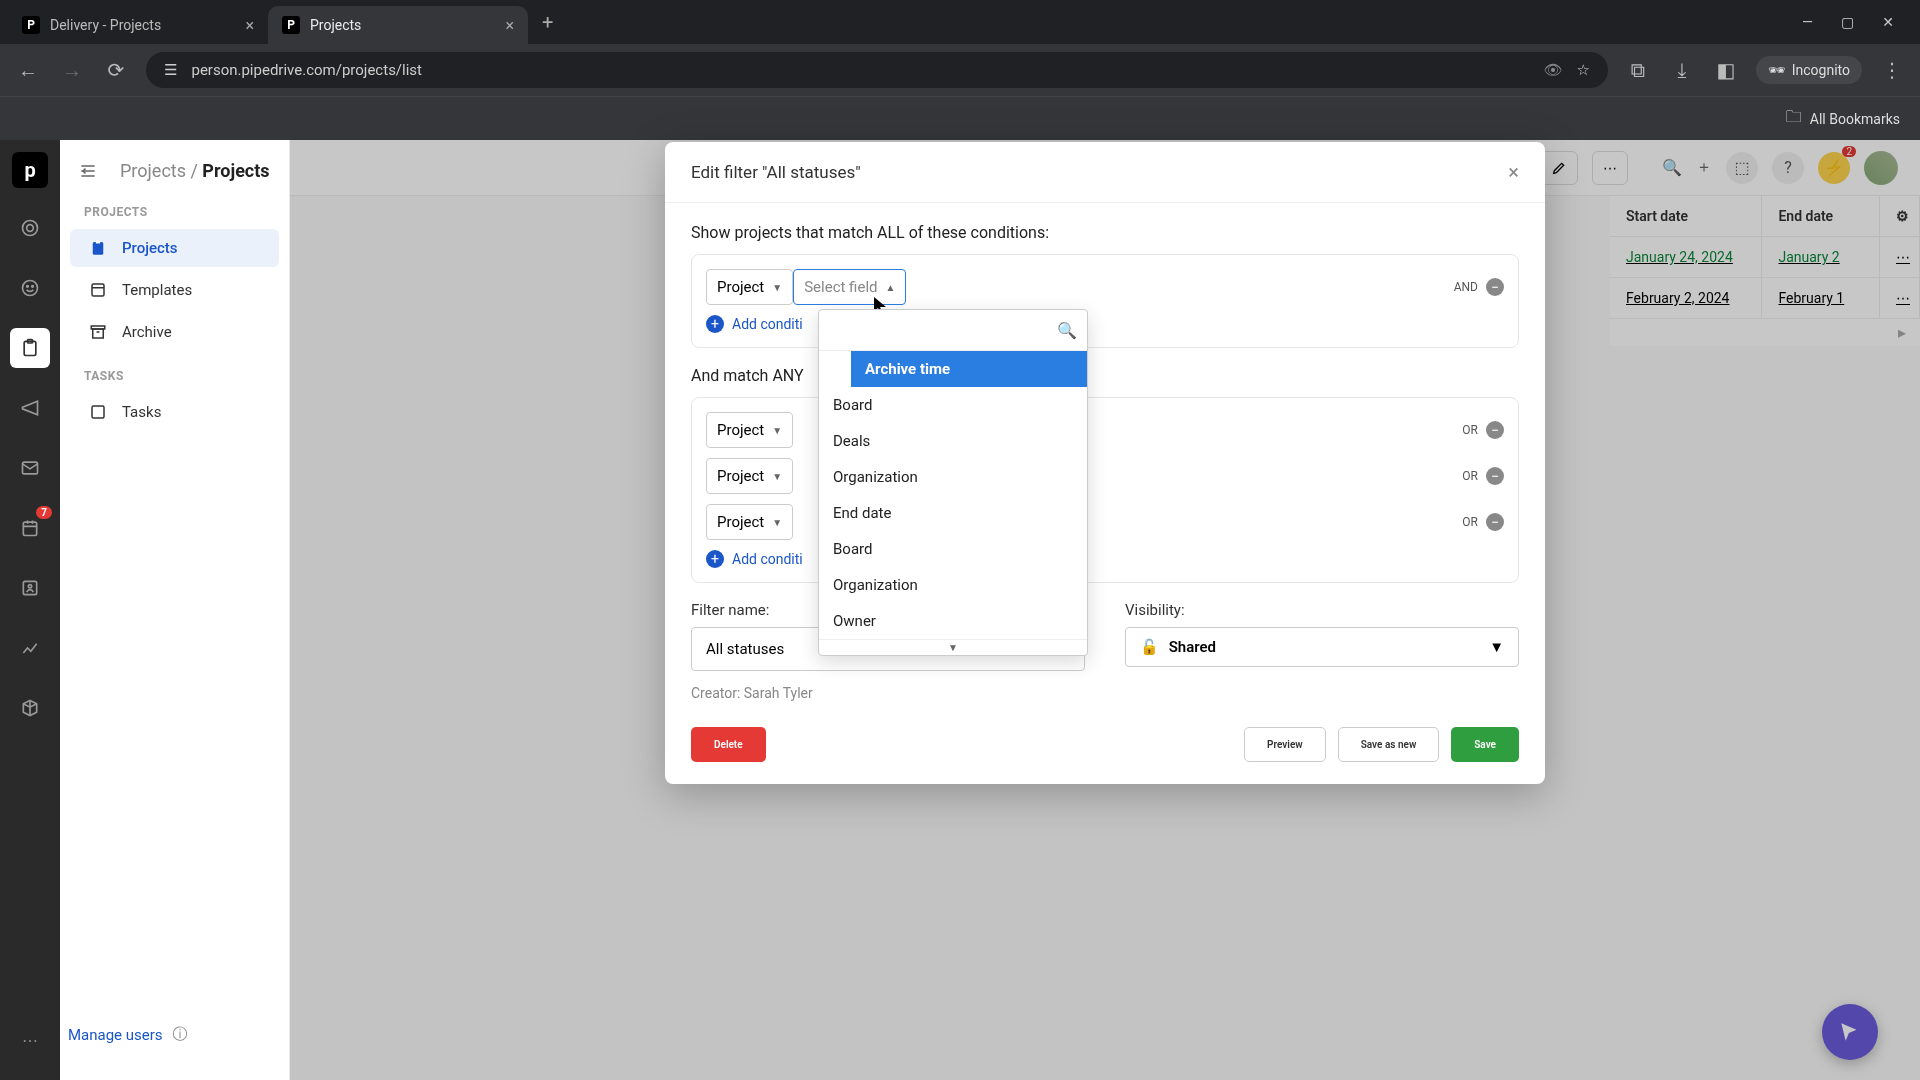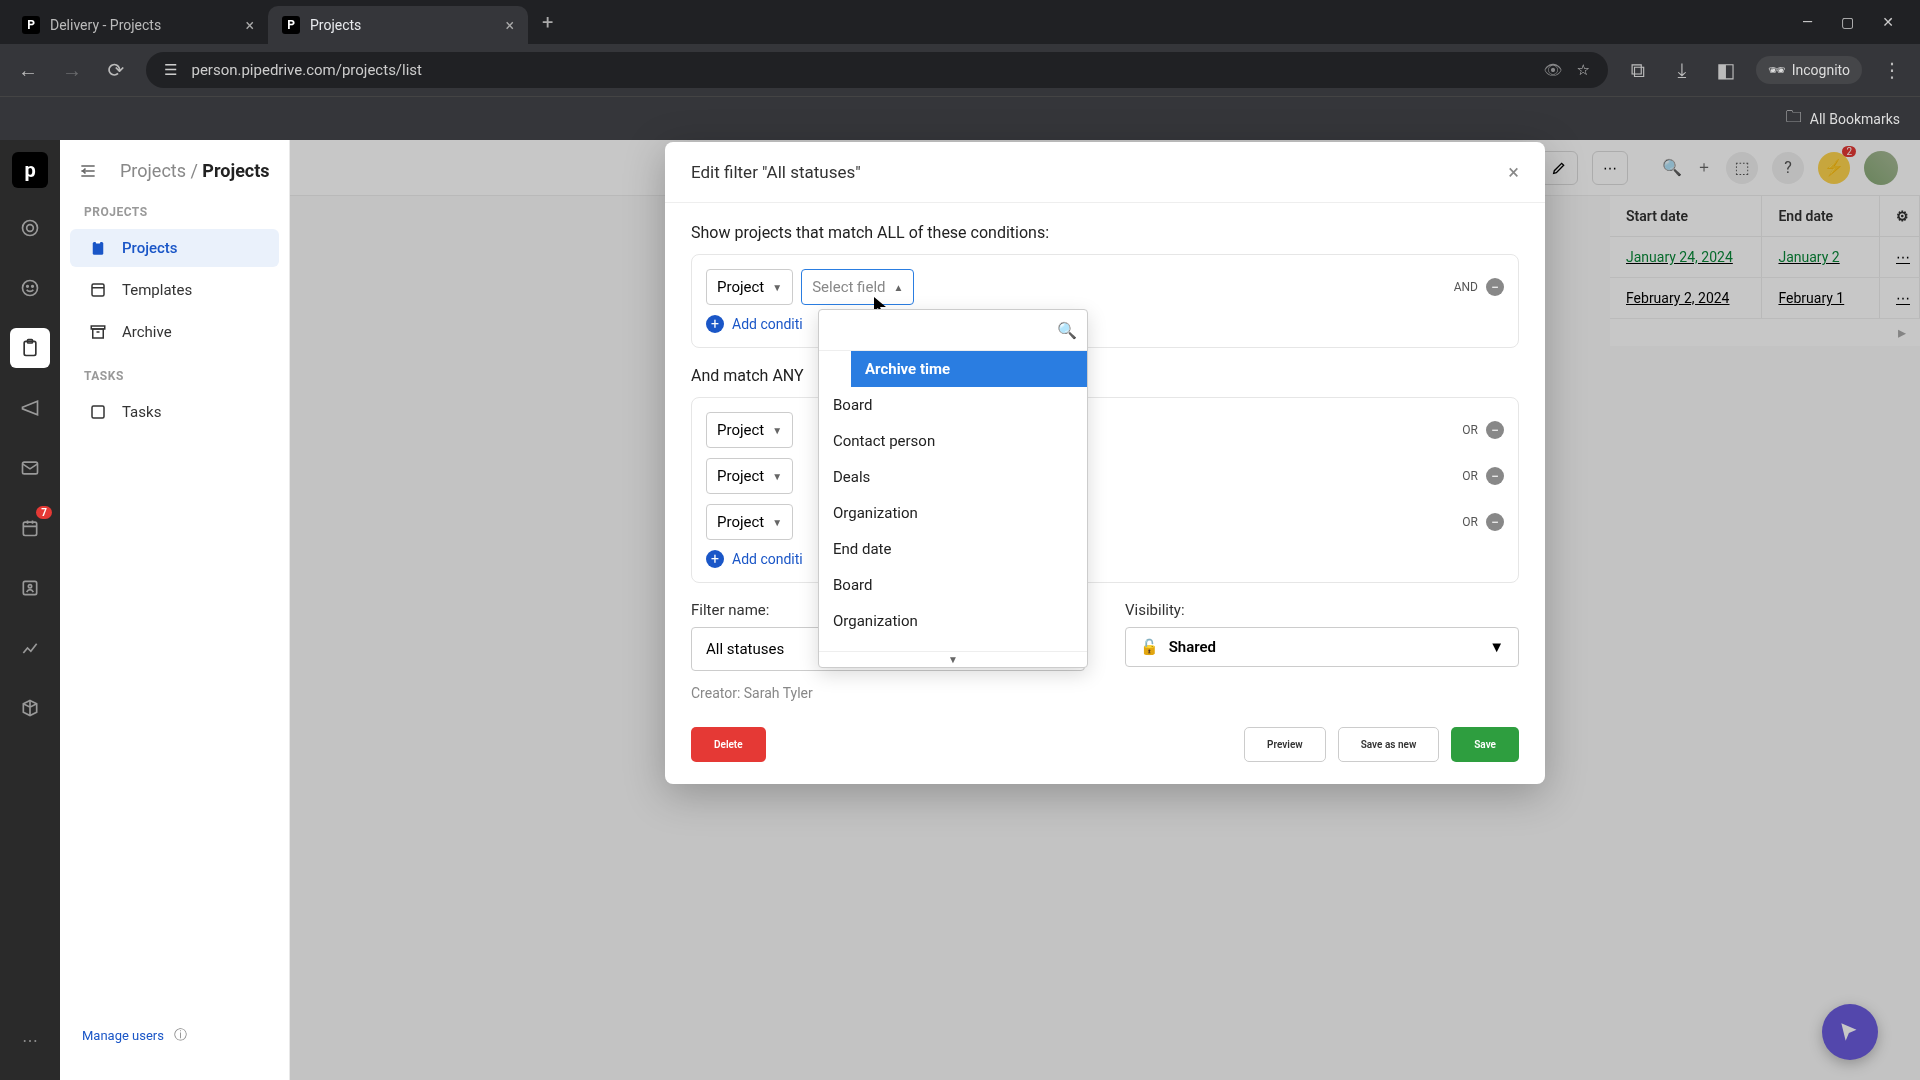--- a/index.html
+++ b/index.html
@@ -29,21 +29,21 @@
 .rail-item.active { background: #fff; color: #333; }
 .rail-badge { position: absolute; top: -2px; right: -2px; background: #e53935; color: #fff; font-size: 10px; border-radius: 8px; padding: 1px 5px; font-weight: bold; }
 .rail-dots { margin-top: auto; margin-bottom: 20px; color: #888; }
 
 .sidebar { width: 230px; border-right: 1px solid #e8e8e8; padding: 20px 0; display: flex; flex-direction: column; }
 .side-group-title { font-size: 12px; font-weight: 700; color: #999; letter-spacing: 0.5px; padding: 8px 24px; margin-top: 8px; }
 .side-item { display: flex; align-items: center; gap: 14px; padding: 10px 18px; margin: 2px 10px; border-radius: 6px; color: #333; font-size: 15px; cursor: pointer; }
 .side-item.active { background: #eaf1fb; color: #1a56c7; font-weight: 500; }
 .side-item .sicon { width: 20px; display: inline-flex; justify-content: center; color: inherit; }
 .side-item.active .sicon { color: #1a56c7; }
-.side-footer { margin-top: auto; padding: 16px 22px; display: flex; align-items: center; gap: 10px; color: #1a56c7; font-size: 13px; }
+.side-footer { margin-top: auto; padding: 16px 8px; display: flex; align-items: center; gap: 10px; color: #1a56c7; font-size: 15px; }
 
 .main { flex: 1; position: relative; background: #fafafa; }
 .topbar { height: 56px; display: flex; align-items: center; padding: 0 22px; gap: 12px; border-bottom: 1px solid #eee; background: #fff; }
 .sb-toggle { color: #666; }
 .crumb { color: #888; font-size: 18px; }
 .crumb strong { color: #222; font-weight: 700; }
 .topbar-right { margin-left: auto; display: flex; align-items: center; gap: 14px; }
 .tbtn { border: 1px solid #ddd; background: #fff; border-radius: 6px; padding: 8px 14px; font-size: 14px; display: flex; align-items: center; gap: 8px; cursor: pointer; }
 .icon-pill { width: 32px; height: 32px; border-radius: 50%; display: flex; align-items: center; justify-content: center; background: #f0f0f0; color: #555; }
 .avatar { width: 34px; height: 34px; border-radius: 50%; background: linear-gradient(45deg, #8a7, #ab9); }
@@ -61,21 +61,21 @@
 
 
 .overlay { position: absolute; inset: 0; background: rgba(0,0,0,0.22); display: flex; justify-content: center; align-items: flex-start; }
 .modal { width: 880px; background: #fff; border-radius: 8px; margin-top: 2px; box-shadow: 0 10px 40px rgba(0,0,0,0.25); }
 .modal-head { display: flex; align-items: center; padding: 18px 26px; border-bottom: 1px solid #eee; }
 .modal-title { font-size: 17px; color: #333; }
 .modal-x { margin-left: auto; font-size: 20px; color: #888; cursor: pointer; }
 .modal-body { padding: 20px 26px 10px; }
 .section-label { font-size: 16px; color: #222; margin-bottom: 12px; }
 .cond-box { border: 1px solid #e6e6e6; border-radius: 8px; padding: 14px; margin-bottom: 18px; }
-.cond-row { display: flex; align-items: center; gap: 8px; margin-bottom: 10px; position: relative; }
+.cond-row { display: flex; align-items: center; margin-bottom: 10px; position: relative; }
 .dd { border: 1px solid #ccc; border-radius: 4px; background: #fff; padding: 8px 10px; font-size: 15px; display: flex; align-items: center; gap: 8px; cursor: pointer; }
 .dd.open { border-color: #2a7de1; }
 .dd .caret { font-size: 10px; color: #666; }
 .row-end { margin-left: auto; display: flex; align-items: center; gap: 8px; font-size: 12px; color: #555; }
 .minus-circle { width: 18px; height: 18px; border-radius: 50%; background: #888; color: #fff; display: flex; align-items: center; justify-content: center; font-size: 14px; cursor: pointer; }
 .add-cond { display: flex; align-items: center; gap: 8px; color: #1a56c7; font-size: 14px; cursor: pointer; }
 .plus-circle { width: 18px; height: 18px; border-radius: 50%; background: #1a56c7; color: #fff; display: flex; align-items: center; justify-content: center; font-size: 14px; }
 
 .dropdown-menu { position: absolute; top: 40px; left: 112px; width: 270px; background: #fff; border: 1px solid #ccc; border-radius: 4px; box-shadow: 0 6px 20px rgba(0,0,0,0.15); z-index: 50; }
 .dd-search { display: flex; align-items: center; padding: 6px 10px; border-bottom: 1px solid #eee; }
@@ -357,21 +357,20 @@
                 </svg>
 
               <div class="dropdown-menu">
                 <div class="dd-search">
                   <input type="text" style="">
                   <span style="color:#888">🔍</span>
                 </div>
                 <div class="dd-list" id="dd-list">
                     <div class="dd-opt sel">Archive time</div>
                     <div class="dd-opt">Board</div>
-                    <div class="dd-opt">Contact person</div>
                     <div class="dd-opt">Deals</div>
                     <div class="dd-opt">Organization</div>
                     <div class="dd-opt">End date</div>
                     <div class="dd-opt">Board</div>
                     <div class="dd-opt">Organization</div>
                     <div class="dd-opt">Owner</div>
                   </div>
                 <div class="dd-scroll-down">▼</div>
               </div>
             </div>

